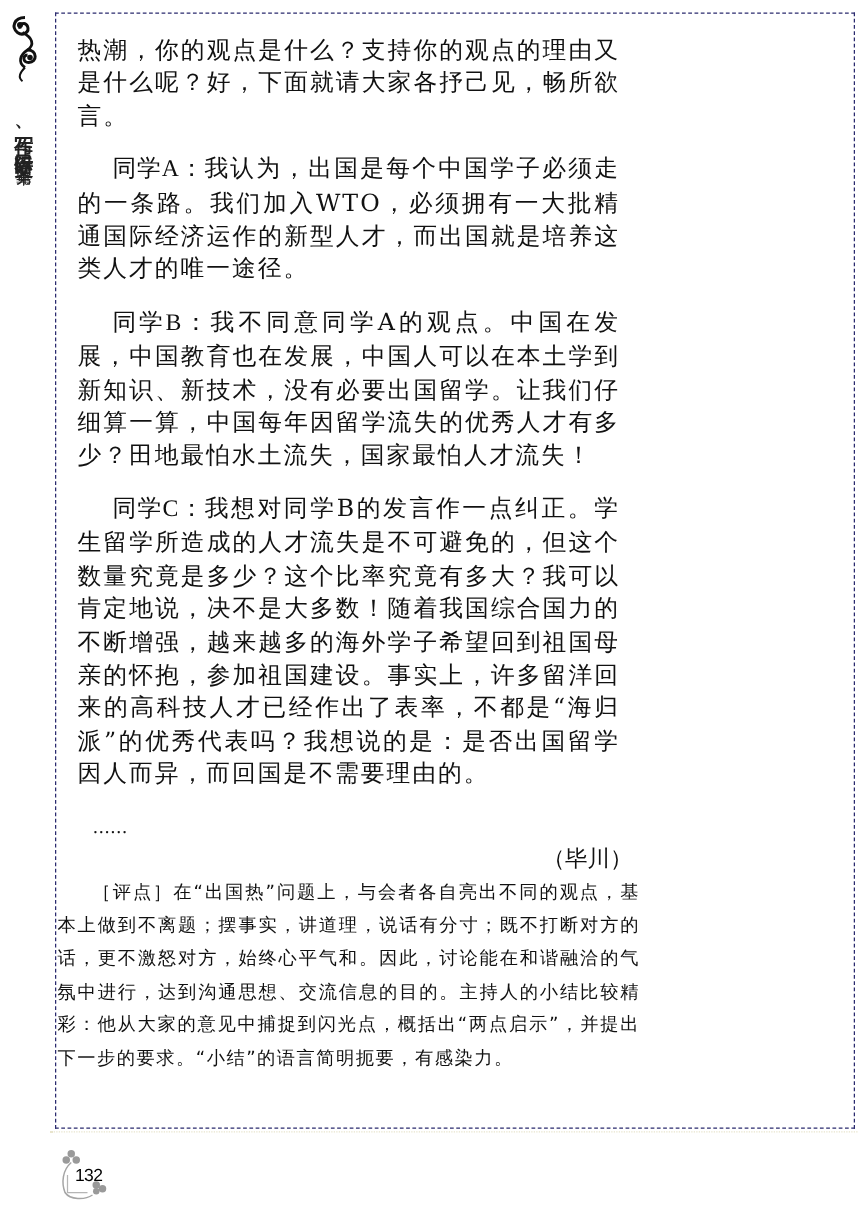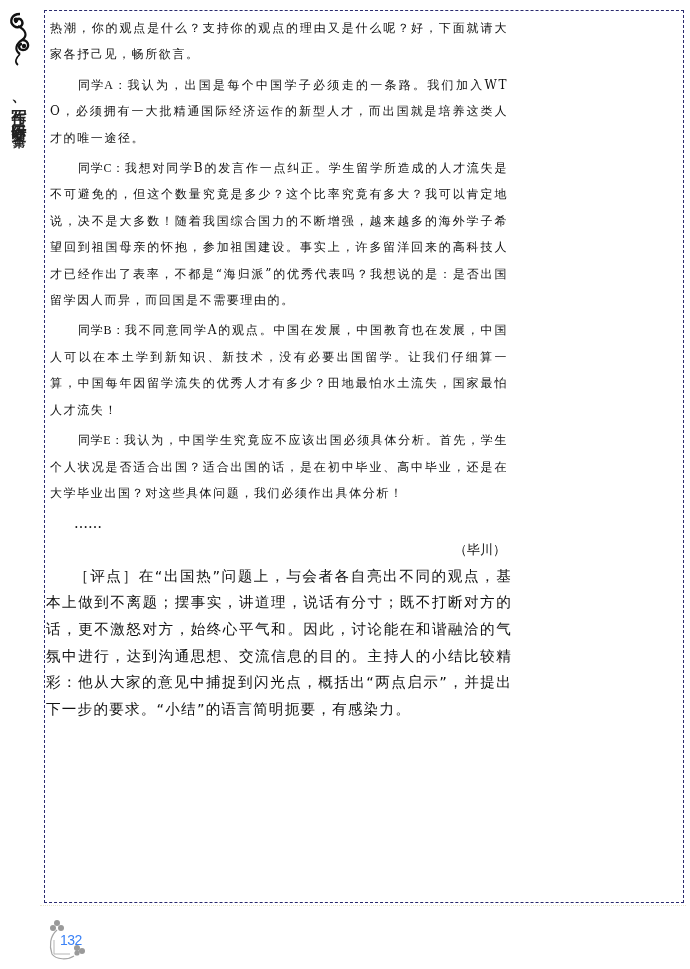--- a/index.html
+++ b/index.html
@@ -58,22 +58,22 @@
       font-size: 12px;
       font-weight: normal;
     }
     .content {
       position: absolute;
       left: 46px;
       top: 11px;
       width: 466px;
     }
     .para {
-      margin: 4px;
-      font-size: 12px;
+      margin: 16px;
+      font-size: 19px;
       line-height: 26.4px;
       text-align: justify;
       letter-spacing: 1.6px;
       word-break: break-all;
     }
     .para.indent {
       text-indent: 28px;
     }
     .para .speaker {
       font-family: Liberation Serif, serif;
@@ -83,21 +83,21 @@
       margin: 0;
       padding-left: 28px;
       font-size: 14px;
       line-height: 26.4px;
       letter-spacing: 0;
     }
     .author {
       margin: 0;
       text-align: right;
       font-family: "DejaVu Sans", "Liberation Sans", sans-serif;
-      font-size: 13px;
+      font-size: 18px;
       line-height: 26px;
       padding-right: 6px;
     }
     .comment {
       margin: 0;
       font-family: "DejaVu Sans", "Liberation Sans", sans-serif;
       font-size: 14.6px;
       line-height: 26.6px;
       text-indent: 28px;
       text-align: justify;
@@ -110,21 +110,21 @@
       top: 918px;
       width: 50px;
       height: 44px;
     }
     .page-num {
       position: absolute;
       left: 16px;
       top: 14px;
       font-family: "Liberation Sans", sans-serif;
       font-size: 14px;
-      color: #3b82f6;
+      color: #000000;
       letter-spacing: -0.5px;
     }
   </style>
 </head>
 <body>
 
 <div class="side-ornament">
   <svg width="28" height="56" viewBox="0 0 28 56">
     <path d="M14 4 C5 4 3 12 8 16 C12 19 18 16 16 11 C14 7 9 9 10 13" fill="none" stroke="#111" stroke-width="2.4"></path>
     <path d="M12 16 C20 20 22 26 16 30 C10 34 8 40 14 44" fill="none" stroke="#111" stroke-width="2.2"></path>
@@ -140,26 +140,25 @@
 </div>
 
 <div class="frame"></div>
 <div class="frame-shadow"></div>
 
 <div class="content">
   <p class="para">热潮，你的观点是什么？支持你的观点的理由又是什么呢？好，下面就请大家各抒己见，畅所欲言。</p>
 
   <p class="para indent"><span class="speaker">同学A：</span><span>我认为，出国是每个中国学子必须走的一条路。我们加入WTO，必须拥有一大批精通国际经济运作的新型人才，而出国就是培养这类人才的唯一途径。</span></p>
 
+  <p class="para indent"><span class="speaker">同学B：</span><span>我不同意同学A的观点。中国在发展，中国教育也在发展，中国人可以在本土学到新知识、新技术，没有必要出国留学。让我们仔细算一算，中国每年因留学流失的优秀人才有多少？田地最怕水土流失，国家最怕人才流失！</span></p>
+
   <p class="para indent"><span class="speaker">同学C：</span><span>我想对同学B的发言作一点纠正。学生留学所造成的人才流失是不可避免的，但这个数量究竟是多少？这个比率究竟有多大？我可以肯定地说，决不是大多数！随着我国综合国力的不断增强，越来越多的海外学子希望回到祖国母亲的怀抱，参加祖国建设。事实上，许多留洋回来的高科技人才已经作出了表率，不都是“海归派”的优秀代表吗？我想说的是：是否出国留学因人而异，而回国是不需要理由的。</span></p>
 
-  <p class="para indent"><span class="speaker">同学B：</span><span>我不同意同学A的观点。中国在发展，中国教育也在发展，中国人可以在本土学到新知识、新技术，没有必要出国留学。让我们仔细算一算，中国每年因留学流失的优秀人才有多少？田地最怕水土流失，国家最怕人才流失！</span></p>
 
-
-  <p class="para indent"><span class="speaker">同学E：</span><span>我认为，中国学生究竟应不应该出国必须具体分析。首先，学生个人状况是否适合出国？适合出国的话，是在初中毕业、高中毕业，还是在大学毕业出国？对这些具体问题，我们必须作出具体分析！</span></p>
 
   <p class="ellipsis">……</p>
 
 
   <p class="author">（毕川）</p>
 
   <p class="comment"><span>［评点］</span><span>在“出国热”问题上，与会者各自亮出不同的观点，基本上做到不离题；摆事实，讲道理，说话有分寸；既不打断对方的话，更不激怒对方，始终心平气和。因此，讨论能在和谐融洽的气氛中进行，达到沟通思想、交流信息的目的。主持人的小结比较精彩：他从大家的意见中捕捉到闪光点，概括出“两点启示”，并提出下一步的要求。“小结”的语言简明扼要，有感染力。</span></p>
 </div>
 
 <div class="page-num-wrap">

